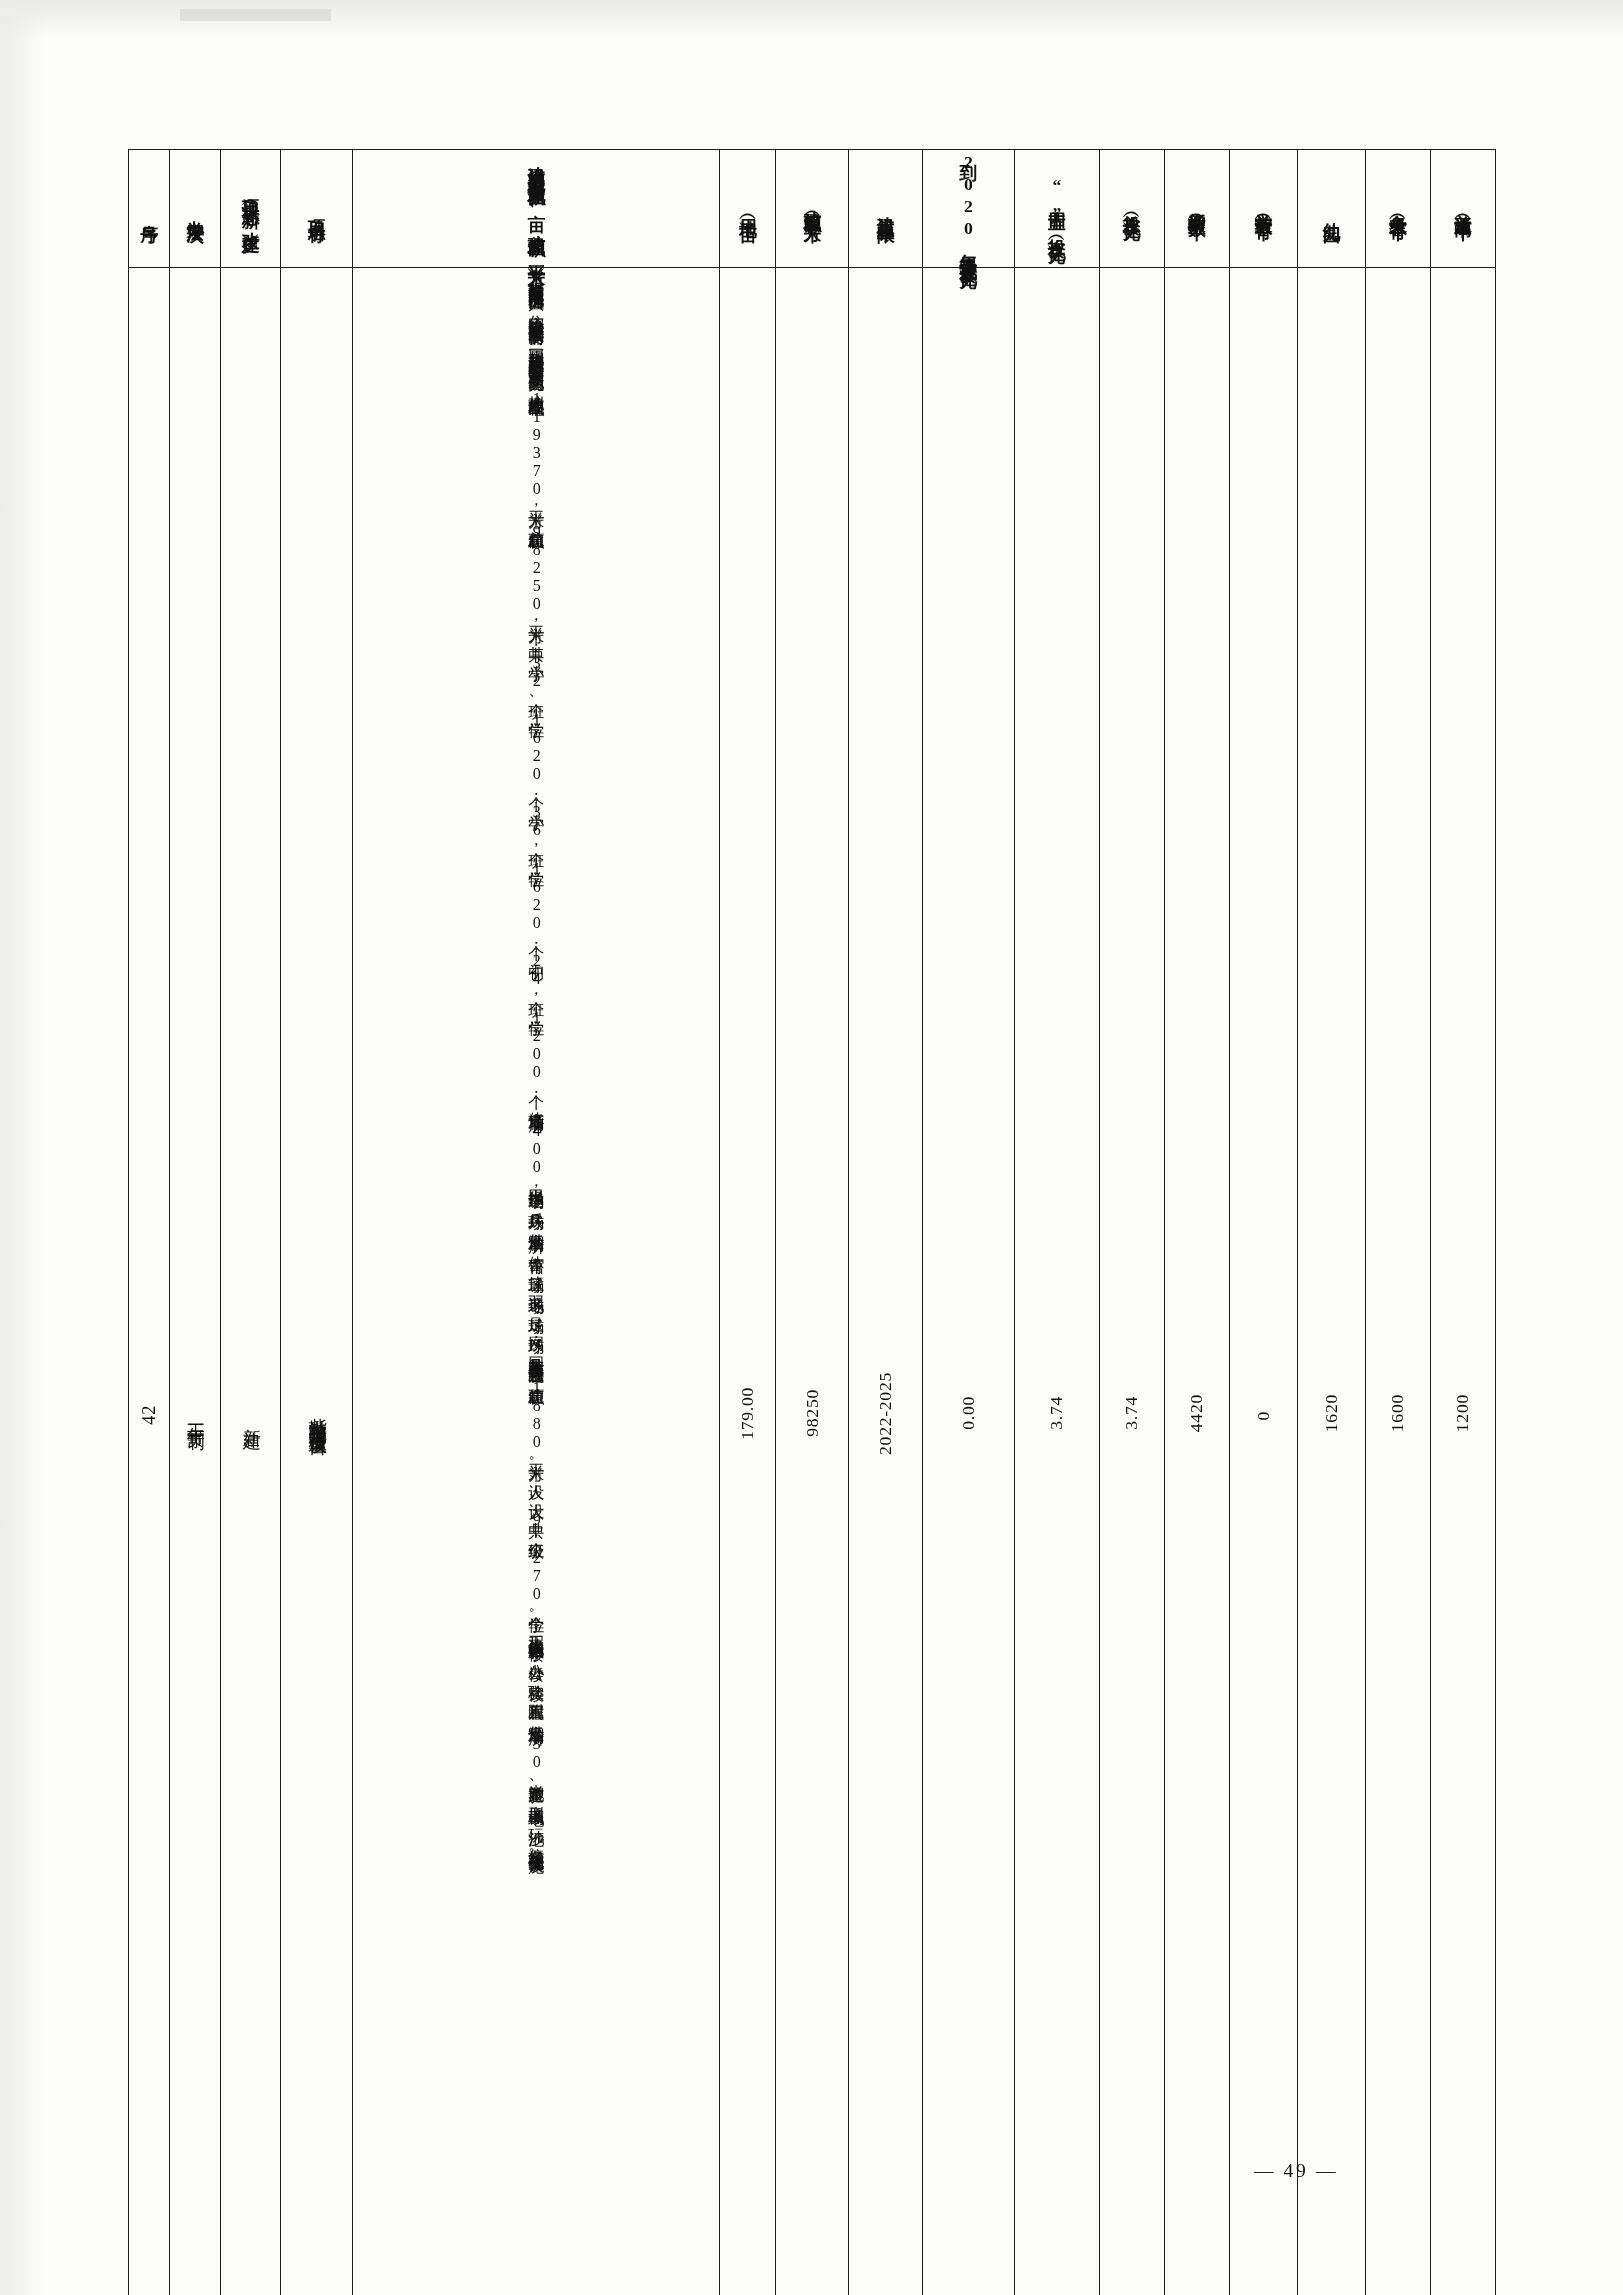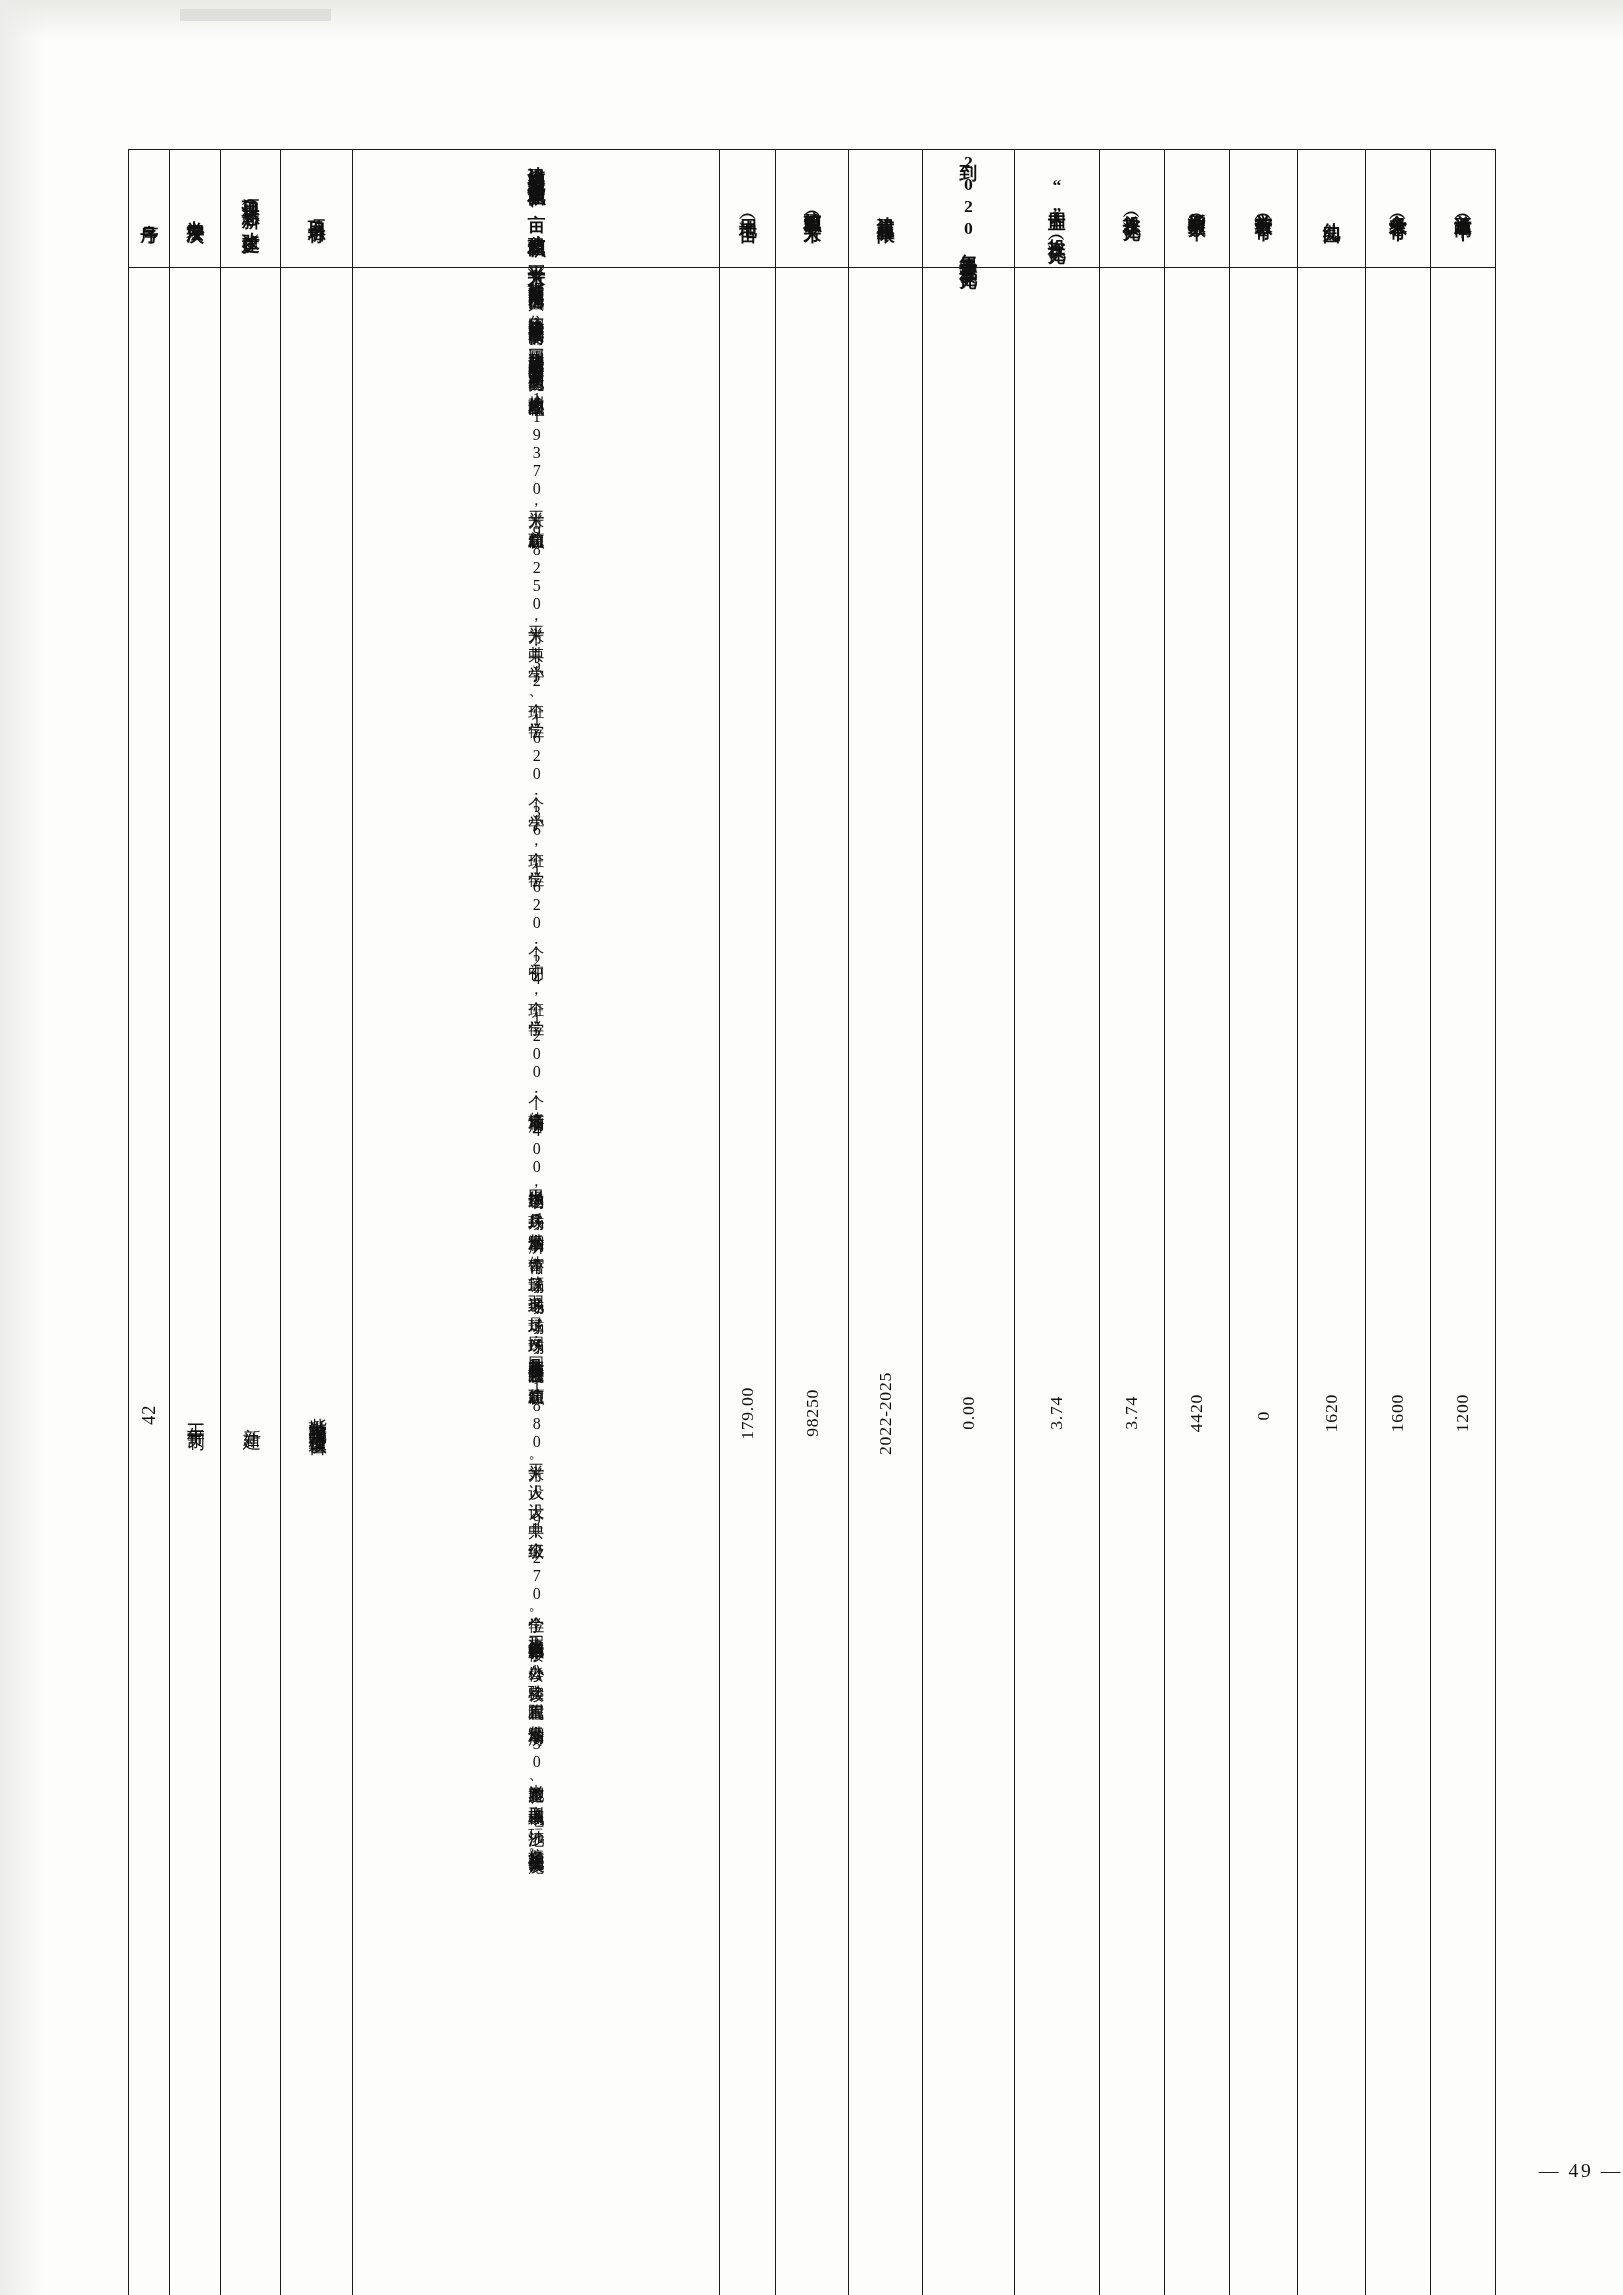--- a/index.html
+++ b/index.html
@@ -110,21 +110,21 @@
     letter-spacing: 2px;
   }
   .status .vt { font-size: 18.3px; letter-spacing: 2.6px; }
   .level .vt { font-size: 17.7px; letter-spacing: 2px; line-height: 1.45; }
   .seq .vt-num { font-size: 18.3px; }
   .page-number {
     position: absolute;
     left: 0;
     top: 2160px;
     width: 1623px;
-    text-align: right;
+    text-align: center;
     font-size: 19.6px;
     letter-spacing: 2.6px;
     color: #111;
     font-family: "Liberation Serif", "DejaVu Serif", serif;
   }
   .pnum-inner {
     display: inline-block;
     margin-left: 969px;
   }
 </style>

